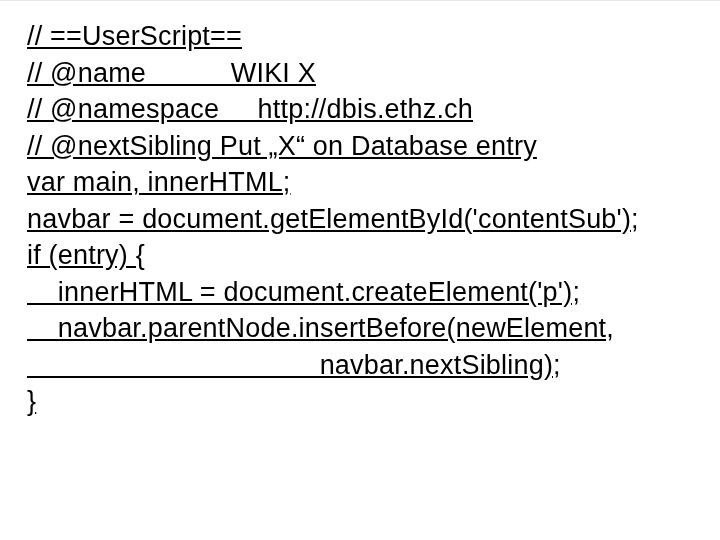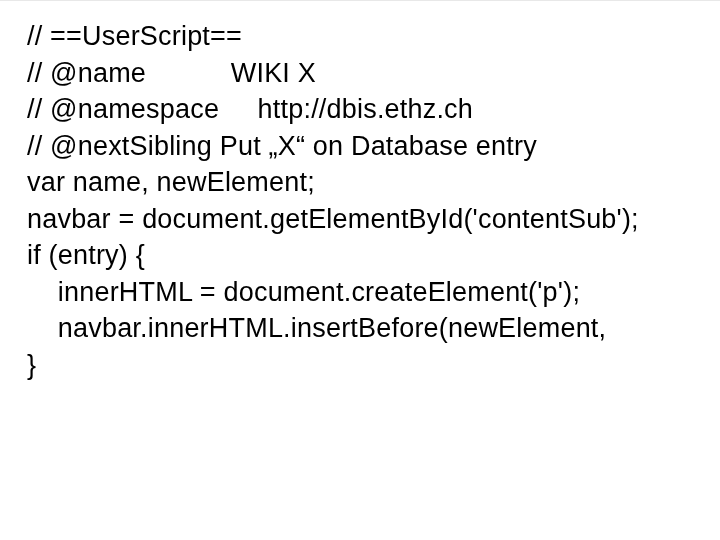--- a/index.html
+++ b/index.html
@@ -18,20 +18,21 @@
     height: 540px;
     background: #ffffff;
     box-sizing: border-box;
     border-top: 1px solid #e8e8e8;
   }
   .code-block {
     position: absolute;
     top: 17px;
     left: 27px;
     right: 0;
+    text-decoration: underline;
   }
   .code-line {
     font-family: "Liberation Sans", "DejaVu Sans", sans-serif;
     font-size: 27px;
     line-height: 36.5px;
     color: #000000;
     white-space: pre;
     letter-spacing: 0.2px;
     font-weight: 400;
     
@@ -40,20 +41,21 @@
 </style>
 </head>
 <body>
 
 <div class="slide">
   <div class="code-block">
     <div class="code-line">// ==UserScript==</div>
     <div class="code-line">// @name           WIKI X</div>
     <div class="code-line">// @namespace     http://dbis.ethz.ch</div>
     <div class="code-line">// @nextSibling Put „X“ on Database entry</div>
-    <div class="code-line">var name, newElement;</div>
+    <div class="code-line">var main, innerHTML;</div>
     <div class="code-line">navbar = document.getElementById('contentSub');</div>
     <div class="code-line">if (entry) {</div>
     <div class="code-line">    innerHTML = document.createElement('p');</div>
-    <div class="code-line">    navbar.innerHTML.insertBefore(newElement,</div>
+    <div class="code-line">    navbar.parentNode.insertBefore(newElement,</div>
+    <div class="code-line">                                      navbar.nextSibling);</div>
     <div class="code-line">}</div>
   </div>
 </div>
 
 </body></html>

